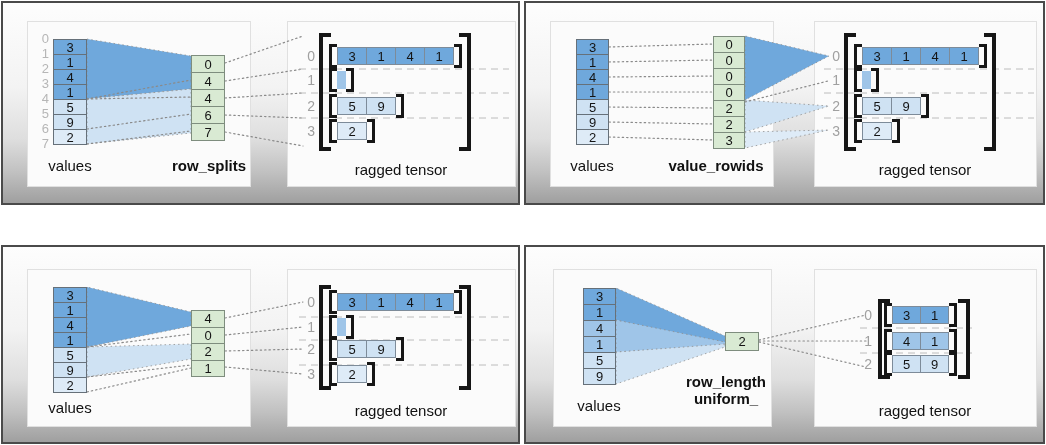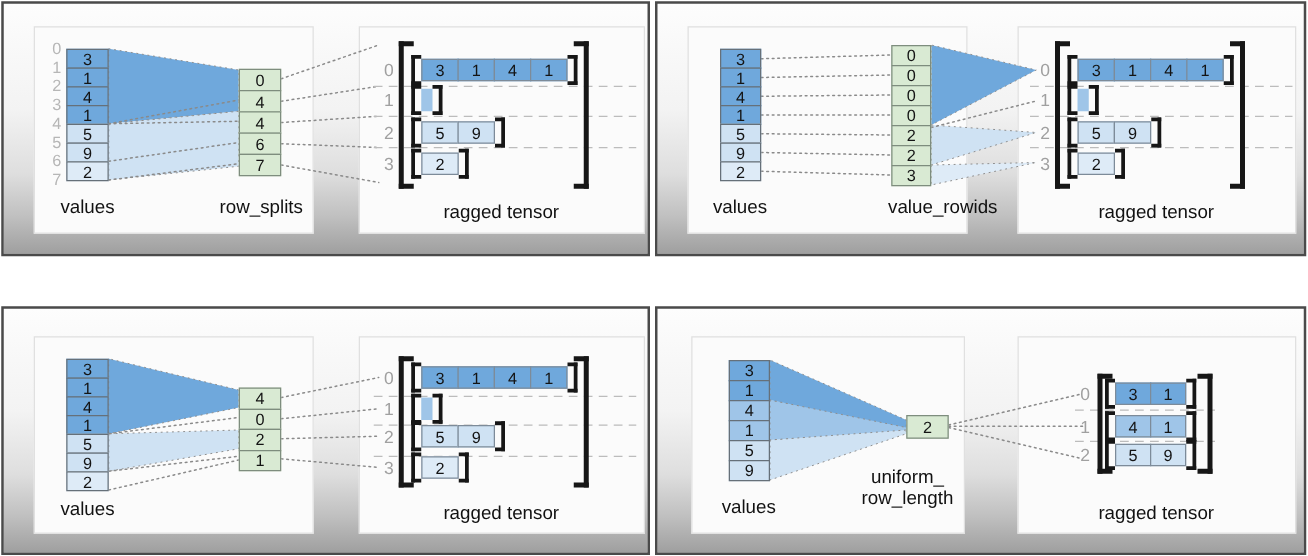--- a/index.html
+++ b/index.html
@@ -13,21 +13,21 @@
   .cell{position:absolute;box-sizing:border-box;border:1px solid #667079;
         display:flex;align-items:center;justify-content:center;
         font-size:13px;color:#141414;}
   .gcell{border-color:#7e8d7e;}
   .tcell{position:absolute;box-sizing:border-box;border:1px solid #7d8b99;
          display:flex;align-items:center;justify-content:center;
          font-size:13px;color:#141414;}
   .bidx,.tidx{position:absolute;font-size:13px;color:#b6b6b6;text-align:right;}
   .tidx{color:#a0a0a0;font-size:14px;}
   .lbl{position:absolute;font-size:15px;color:#111;text-align:center;line-height:17px;}
-  .bold{font-weight:normal;}
+  .bold{font-weight:bold;}
   .bb{position:absolute;box-sizing:border-box;border:4px solid #161616;}
   .bb-l{border-right:none!important;}
   .bb-r{border-left:none!important;}
   .ib{position:absolute;box-sizing:border-box;border:3px solid #161616;width:8px;height:24px;}
   .ebox{position:absolute;}
 </style>
 </head>
 <body>
 
 <div id="root">
@@ -125,21 +125,21 @@
       <div class="cell" style="left: 50px; top: 111px; width: 33px; height: 16px; background: rgb(207, 226, 243);">9</div>
       <div class="cell" style="left: 50px; top: 126px; width: 33px; height: 16px; background: rgb(222, 235, 247);">2</div>
       <div class="cell gcell" style="left: 187px; top: 33px; width: 32px; height: 17px; background: rgb(217, 234, 211);">0</div>
       <div class="cell gcell" style="left: 187px; top: 49px; width: 32px; height: 17px; background: rgb(217, 234, 211);">0</div>
       <div class="cell gcell" style="left: 187px; top: 65px; width: 32px; height: 17px; background: rgb(217, 234, 211);">0</div>
       <div class="cell gcell" style="left: 187px; top: 81px; width: 32px; height: 17px; background: rgb(217, 234, 211);">0</div>
       <div class="cell gcell" style="left: 187px; top: 97px; width: 32px; height: 17px; background: rgb(217, 234, 211);">2</div>
       <div class="cell gcell" style="left: 187px; top: 113px; width: 32px; height: 17px; background: rgb(217, 234, 211);">2</div>
       <div class="cell gcell" style="left: 187px; top: 129px; width: 32px; height: 17px; background: rgb(217, 234, 211);">3</div>
       <div class="lbl" style="left: 16px; top: 154px; width: 100px;">values</div>
-      <div class="lbl bold" style="left: 132px; top: 154px; width: 140px; text-align: right;">
+      <div class="lbl bold" style="left: 120px; top: 154px; width: 140px;">
         <div>value_rowids</div>
       </div>
       <div class="lbl" style="left: 339px; top: 158px; width: 120px;">ragged tensor</div>
       <div class="bb bb-l" style="left: 318px; top: 30px; width: 12px; height: 118px;"></div>
       <div class="bb bb-r" style="left: 458px; top: 30px; width: 12px; height: 118px;"></div>
       <div class="tidx" style="left: 292px; top: 45px; width: 22px; height: 16px;">0</div>
       <div class="tcell" style="left: 336px; top: 44px; width: 30px; height: 18px; background: rgb(111, 168, 220);">3</div>
       <div class="tcell" style="left: 365px; top: 44px; width: 30px; height: 18px; background: rgb(111, 168, 220);">1</div>
       <div class="tcell" style="left: 394px; top: 44px; width: 30px; height: 18px; background: rgb(111, 168, 220);">4</div>
       <div class="tcell" style="left: 423px; top: 44px; width: 30px; height: 18px; background: rgb(111, 168, 220);">1</div>
@@ -227,22 +227,22 @@
       </svg>
       <div class="cell" style="left: 57px; top: 41px; width: 33px; height: 17px; background: rgb(111, 168, 220);">3</div>
       <div class="cell" style="left: 57px; top: 57px; width: 33px; height: 17px; background: rgb(111, 168, 220);">1</div>
       <div class="cell" style="left: 57px; top: 73px; width: 33px; height: 17px; background: rgb(159, 197, 232);">4</div>
       <div class="cell" style="left: 57px; top: 89px; width: 33px; height: 17px; background: rgb(159, 197, 232);">1</div>
       <div class="cell" style="left: 57px; top: 105px; width: 33px; height: 17px; background: rgb(207, 226, 243);">5</div>
       <div class="cell" style="left: 57px; top: 121px; width: 33px; height: 17px; background: rgb(207, 226, 243);">9</div>
       <div class="cell gcell" style="left: 199px; top: 85px; width: 34px; height: 19px; background: rgb(217, 234, 211);">2</div>
       <div class="lbl" style="left: 23px; top: 150px; width: 100px;">values</div>
       <div class="lbl bold" style="left: 130px; top: 126px; width: 140px;">
+        <div>row_length</div>
         <div>uniform_</div>
-        <div>row_length</div>
       </div>
       <div class="lbl" style="left: 339px; top: 155px; width: 120px;">ragged tensor</div>
       <div class="bb bb-l" style="left: 352px; top: 52px; width: 12px; height: 80px;"></div>
       <div class="bb bb-r" style="left: 432px; top: 52px; width: 12px; height: 80px;"></div>
       <div class="tidx" style="left: 324px; top: 60px; width: 22px; height: 16px;">0</div>
       <div class="tcell" style="left: 366px; top: 59px; width: 29px; height: 18px; background: rgb(111, 168, 220);">3</div>
       <div class="tcell" style="left: 394px; top: 59px; width: 29px; height: 18px; background: rgb(111, 168, 220);">1</div>
       <div class="ib bb-l" style="left: 358px; top: 56px;"></div>
       <div class="ib bb-r" style="left: 423px; top: 56px;"></div>
       <div class="tidx" style="left: 324px; top: 86px; width: 22px; height: 16px;">1</div>

